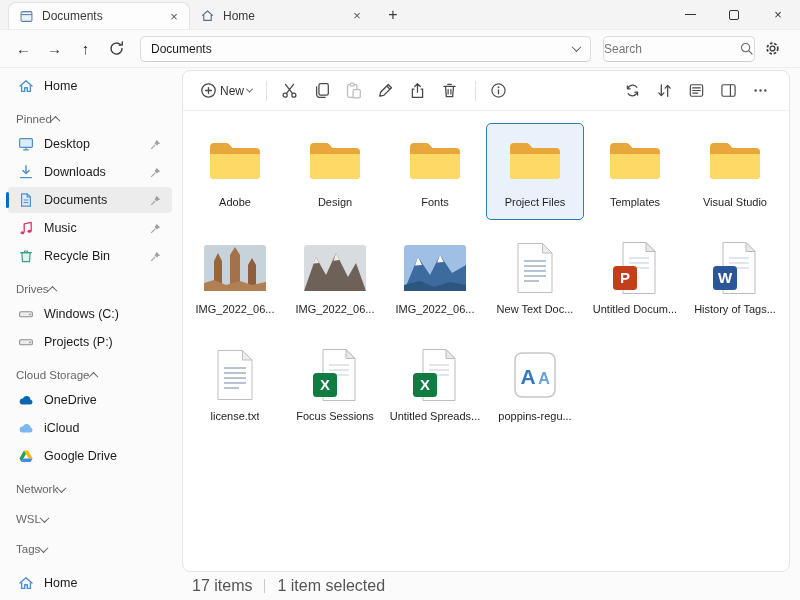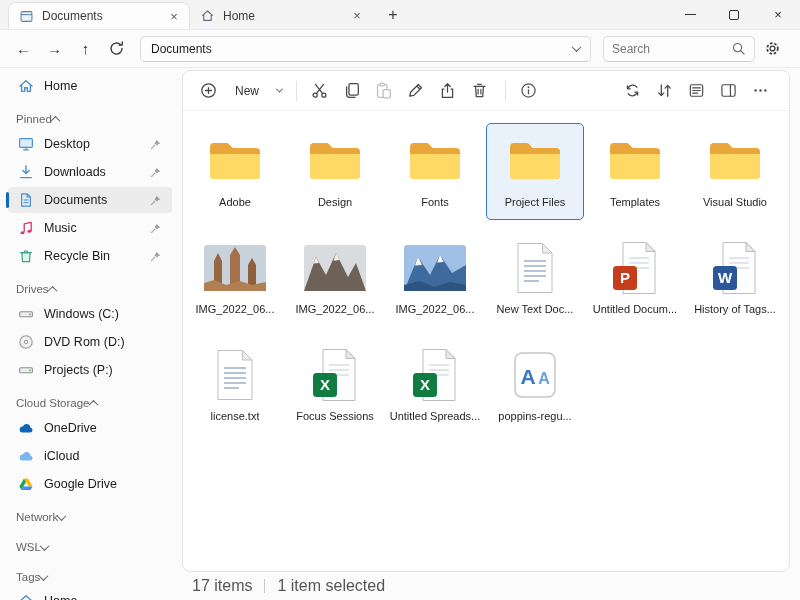--- a/index.html
+++ b/index.html
@@ -34,21 +34,21 @@
 
   
   .navbar { height:38px; flex:none; display:flex; align-items:center; gap:4px; padding:0 14px 0 10px;
             background:#fbfbfb; border-bottom:1px solid #ededed; }
   .navbtn { width:27px; height:27px; display:flex; align-items:center; justify-content:center;
             font-size:15px; color:#2f2f2f; border-radius:4px; flex:none; }
   .addressbar { flex:1; height:26px; margin:0 8px 0 6px; border:1px solid #dcdcdc; border-bottom-color:#cecece;
                 background:#fdfdfd; border-radius:5px; display:flex; align-items:center; padding:0 10px; gap:8px; }
   .addressbar .addr { flex:1; color:#1b1b1b; }
   .searchbox { width:152px; height:26px; border:1px solid #dcdcdc; border-bottom-color:#cecece; background:#fdfdfd;
-               border-radius:5px; display:flex; align-items:center; padding:0 8px; gap:6px; }
+               border-radius:5px; display:flex; align-items:center; padding:0 0; gap:6px; }
   .searchbox input { border:none; outline:none; background:transparent; flex:1; width:100%;
                      font:inherit; color:#1b1b1b; }
   .searchbox input::placeholder { color:#767676; }
 
   
   .chev { display:inline-block; width:7px; height:7px;
           border-right:1.3px solid #5a5a5a; border-bottom:1.3px solid #5a5a5a; }
   .chev.down { transform:rotate(45deg) translate(-1px,-1px); }
   .chev.up { transform:rotate(-135deg) translate(-1px,-1px); }
   .chev.xs { width:5px; height:5px; }
@@ -73,21 +73,21 @@
   .side-section { height:22px; flex:none; margin-top:8px; display:flex; align-items:center;
                   padding:0 16px 0 12px; color:#666; font-size:11.5px; }
 
   
   .content { flex:1; display:flex; flex-direction:column; padding:2px 10px 0 2px; min-width:0; }
   .card { flex:1; background:#fff; border:1px solid #e4e4e4; border-radius:8px;
           display:flex; flex-direction:column; overflow:hidden; min-height:0; }
   .toolbar { height:40px; flex:none; display:flex; align-items:center; padding:0 12px; gap:2px;
              border-bottom:1px solid #f1f1f1; }
   .tbtn { height:30px; min-width:30px; display:flex; align-items:center; justify-content:space-between;
-          border-radius:4px; gap:18px; padding:0 5px; color:#333; font-size:12px; }
+          border-radius:4px; gap:3px; padding:0 5px; color:#333; font-size:12px; }
   .tbtn.disabled { opacity:1; }
   .tb-divider { width:1px; height:20px; background:#e2e2e2; margin:0 7px; flex:none; }
   .tb-right { margin-left:auto; display:flex; align-items:center; gap:2px; }
 
   .grid-wrap { flex:1; padding:12px 0 0 3px; overflow:hidden; }
   .files-grid { display:grid; grid-template-columns:repeat(6,100px); row-gap:10px; justify-content:start; }
   .tile { width:98px; height:97px; border-radius:5px; display:flex; flex-direction:column; align-items:center;
           padding-top:6px; border:1.5px solid transparent; }
   .tile .tile-icon { height:62px; display:flex; align-items:center; justify-content:center; }
   .tile .tile-label { margin-top:4px; font-size:11px; color:#1f1f1f; white-space:nowrap; max-width:96px; overflow:hidden; }
@@ -273,29 +273,20 @@
           <svg viewBox="0 0 16 16">
             <rect x="1.6" y="5.8" width="12.8" height="5" rx="1.4" fill="#ececec" stroke="#8f8f8f" stroke-width="1.1"></rect>
             <circle cx="12" cy="8.3" r=".9" fill="#58b85c"></circle>
           </svg>
         </span>
         <span class="slabel">Windows (C:)</span>
       </div>
       <div class="side-item">
         <span class="sicon">
           <svg viewBox="0 0 16 16">
-            <circle cx="8" cy="8" r="6.2" fill="#f0f0f0" stroke="#9a9a9a" stroke-width="1.1"></circle>
-            <circle cx="8" cy="8" r="1.7" fill="#fff" stroke="#9a9a9a" stroke-width="1"></circle>
-          </svg>
-        </span>
-        <span class="slabel">DVD Rom (D:)</span>
-      </div>
-      <div class="side-item">
-        <span class="sicon">
-          <svg viewBox="0 0 16 16">
             <rect x="1.6" y="5.8" width="12.8" height="5" rx="1.4" fill="#ececec" stroke="#8f8f8f" stroke-width="1.1"></rect>
             <circle cx="12" cy="8.3" r=".9" fill="#58b85c"></circle>
           </svg>
         </span>
         <span class="slabel">Projects (P:)</span>
       </div>
       <div class="side-section">
         <span>Cloud Storage</span>
         <span class="chev up"></span>
       </div>

